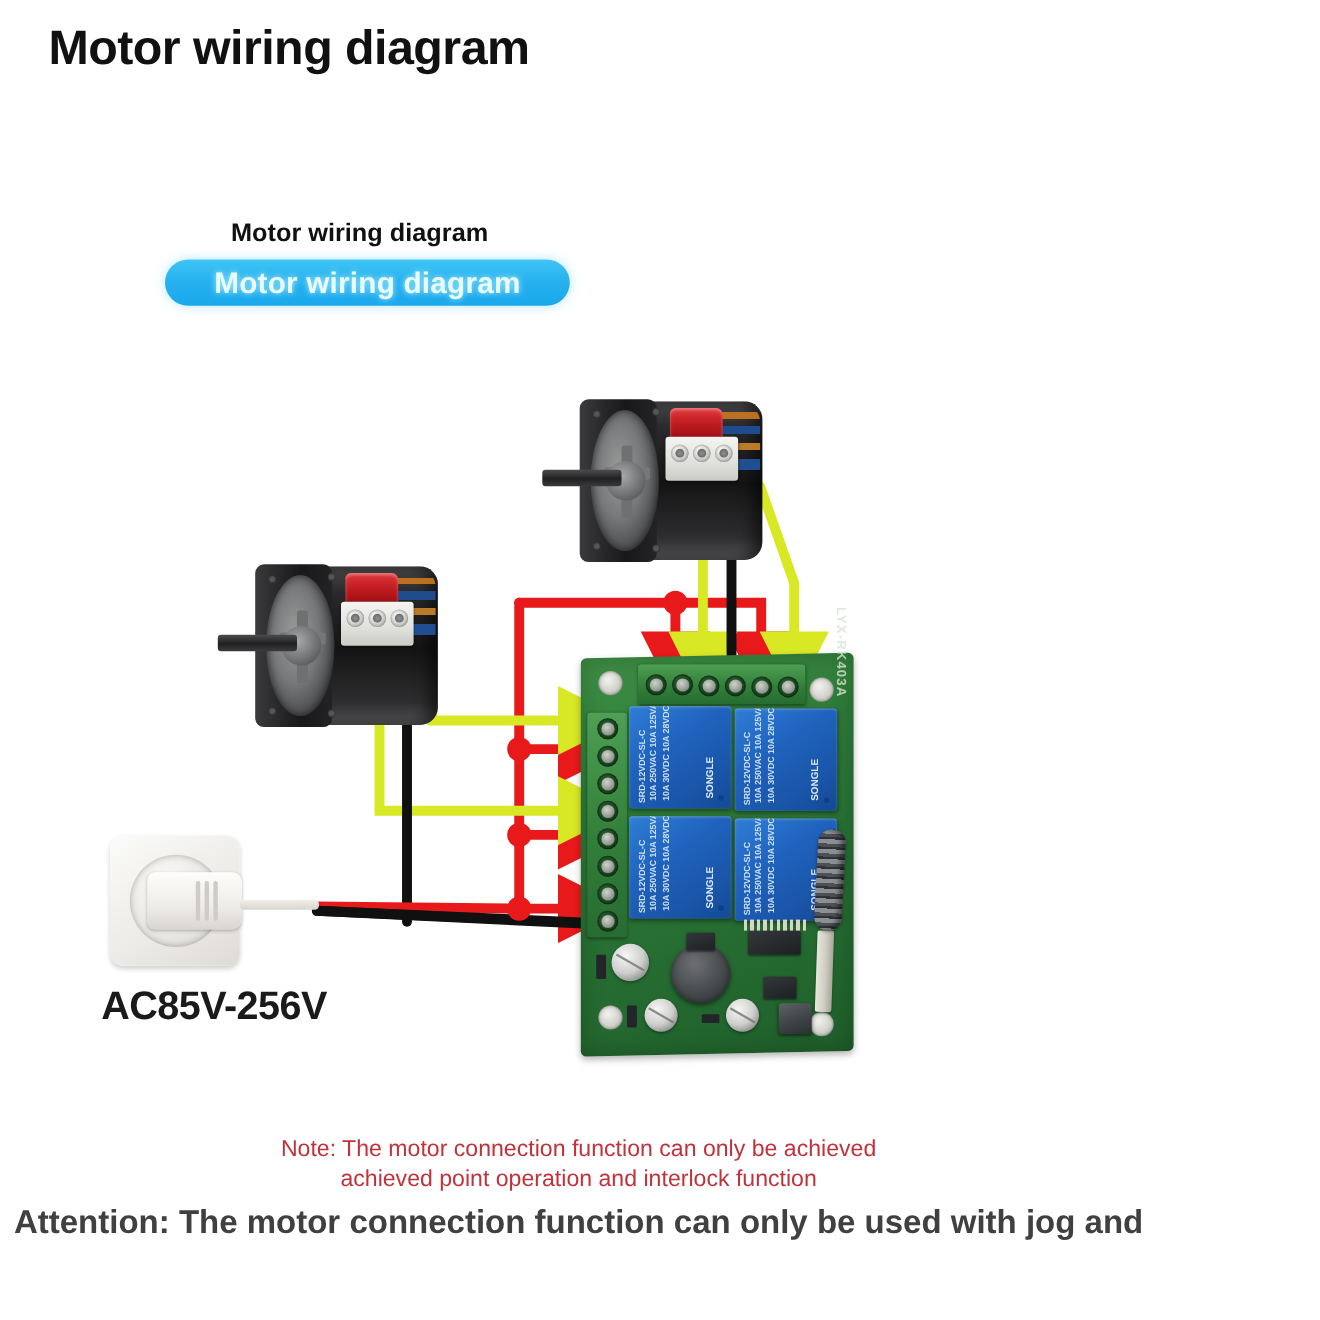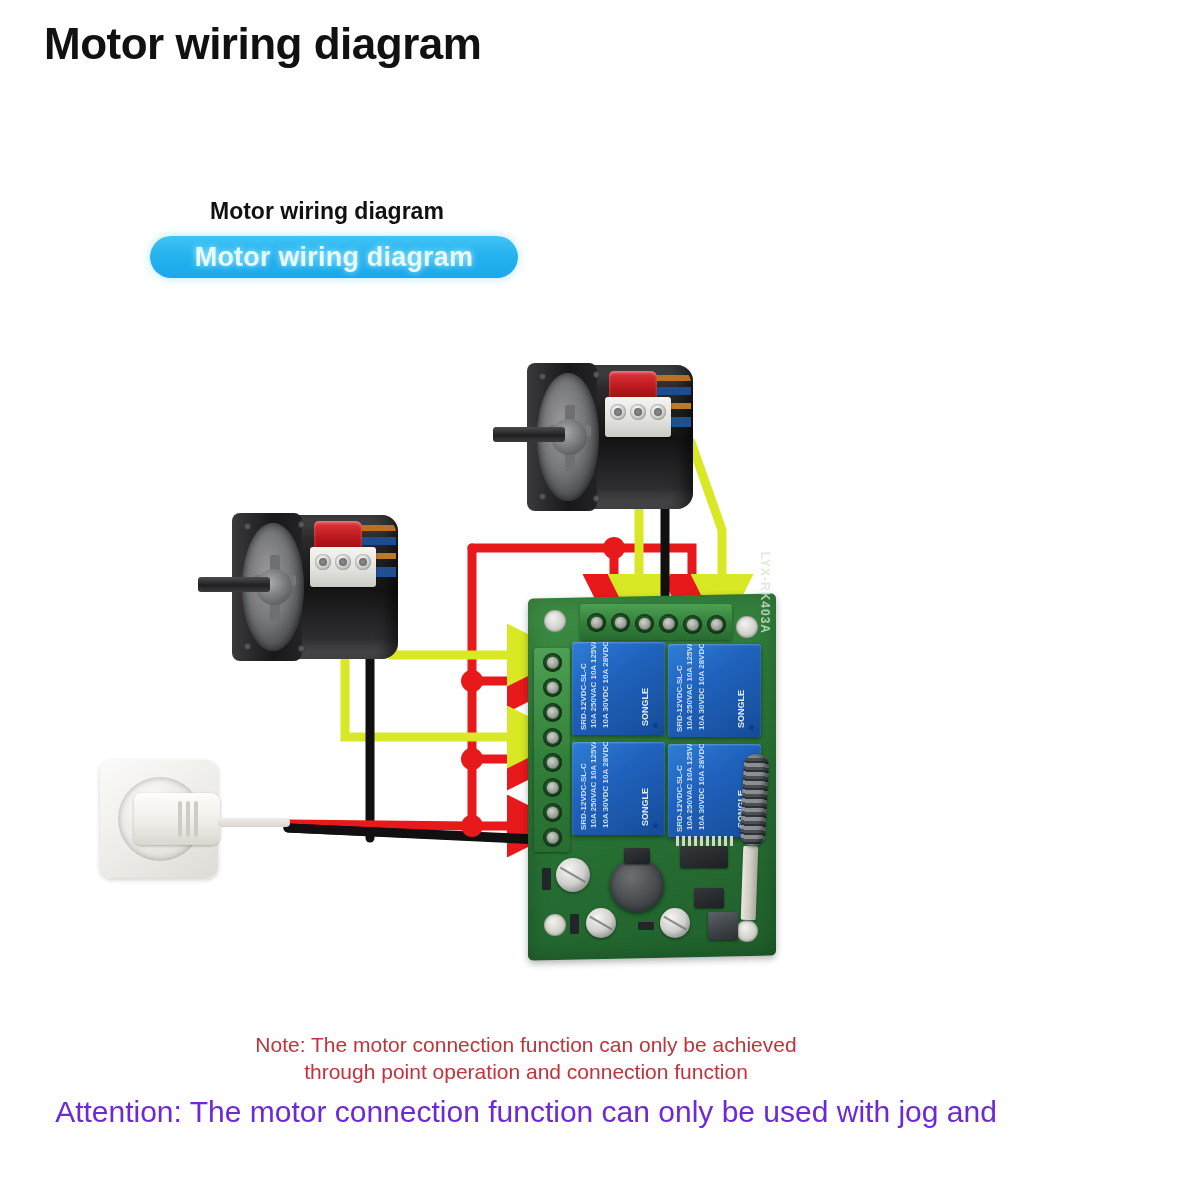--- a/index.html
+++ b/index.html
@@ -36,21 +36,21 @@
     text-shadow:0 0 6px rgba(190,245,255,.95);
     letter-spacing:.2px;
   }
 
   
   .note{
     position:absolute; left:0; width:1052px; text-align:center;
     color:#c2323a; font-family:"Liberation Sans", sans-serif;
   }
   .note-small{ top:1032px; font-size:21px; line-height:1.28; font-weight:400;}
-  .note-big{ top:1092px; font-size:30px; line-height:1.3; font-weight:normal; color:#6d28d9;}
+  .note-big{ top:1092px; font-size:30px; line-height:1.3; font-weight:bold; color:#404040;}
 
   
   .ac-label{
     position:absolute; left:92px; top:893px;
     font-size:36px; font-weight:bold; color:#1a1a1a; letter-spacing:-.5px;
   }
 
   
   #wires{position:absolute;left:0;top:0;width:1200px;height:1200px;}
 
@@ -330,20 +330,21 @@
 
   <div class="socket">
     <div class="ring"></div>
     <div class="plug">
       <div class="grip" style="left:44px;"></div>
       <div class="grip" style="left:52px;"></div>
       <div class="grip" style="left:60px;"></div>
     </div>
   </div>
   <div class="plugcord"></div>
+  <div class="ac-label">AC85V-256V</div>
 
   <div id="pcb">
     <div class="pcb-base"></div>
 
     <div class="pcb-hole" style="left:16px;top:14px;"></div>
     <div class="pcb-hole" style="left:208px;top:20px;"></div>
     <div class="pcb-hole" style="left:16px;top:318px;"></div>
     <div class="pcb-hole" style="left:208px;top:324px;"></div>
 
     <div class="pcb-silk" style="right:4px;top:38px;transform:rotate(90deg);transform-origin:right top;">LYX-RK403A</div>
@@ -437,19 +438,19 @@
     <div class="smd" style="left:110px;top:326px;width:16px;height:8px;"></div>
     <div class="btn" style="left:180px;top:316px;"></div>
     <div class="pinrow" style="left:148px;top:240px;width:58px;"></div>
     <div class="conn" style="left:214px;top:250px;"></div>
   </div>
 
   <div class="antenna"></div>
 
   <div class="note note-small">
     <div>Note: The motor connection function can only be achieved</div>
-    <div>through point operation and connection function</div>
+    <div>achieved point operation and interlock function</div>
   </div>
   <div class="note note-big">
     <div>Attention: The motor connection function can only be used with jog and</div>
   </div>
 
 </div>
 
 </body></html>

